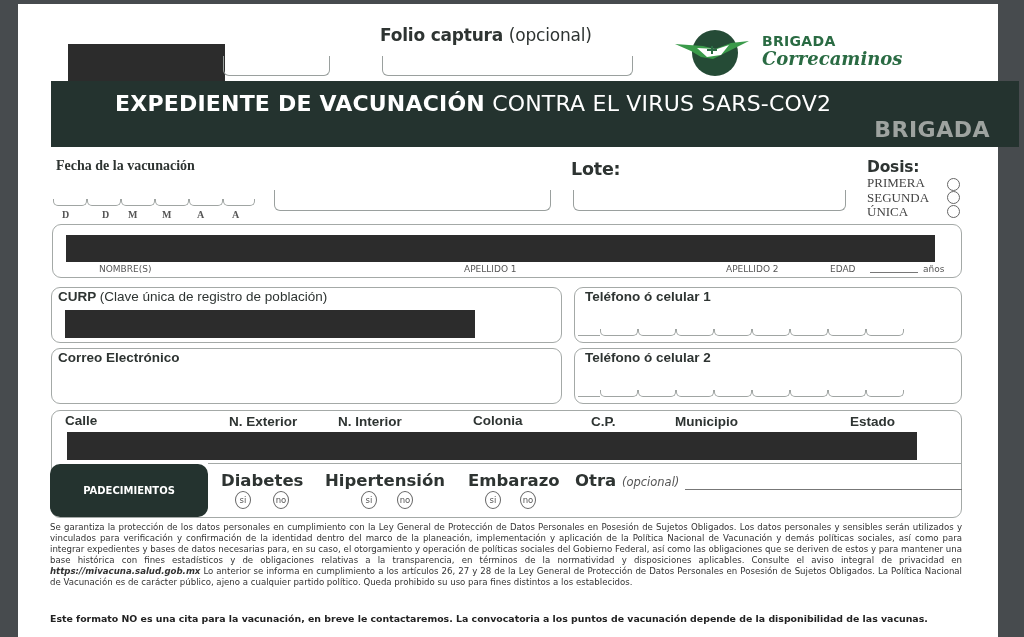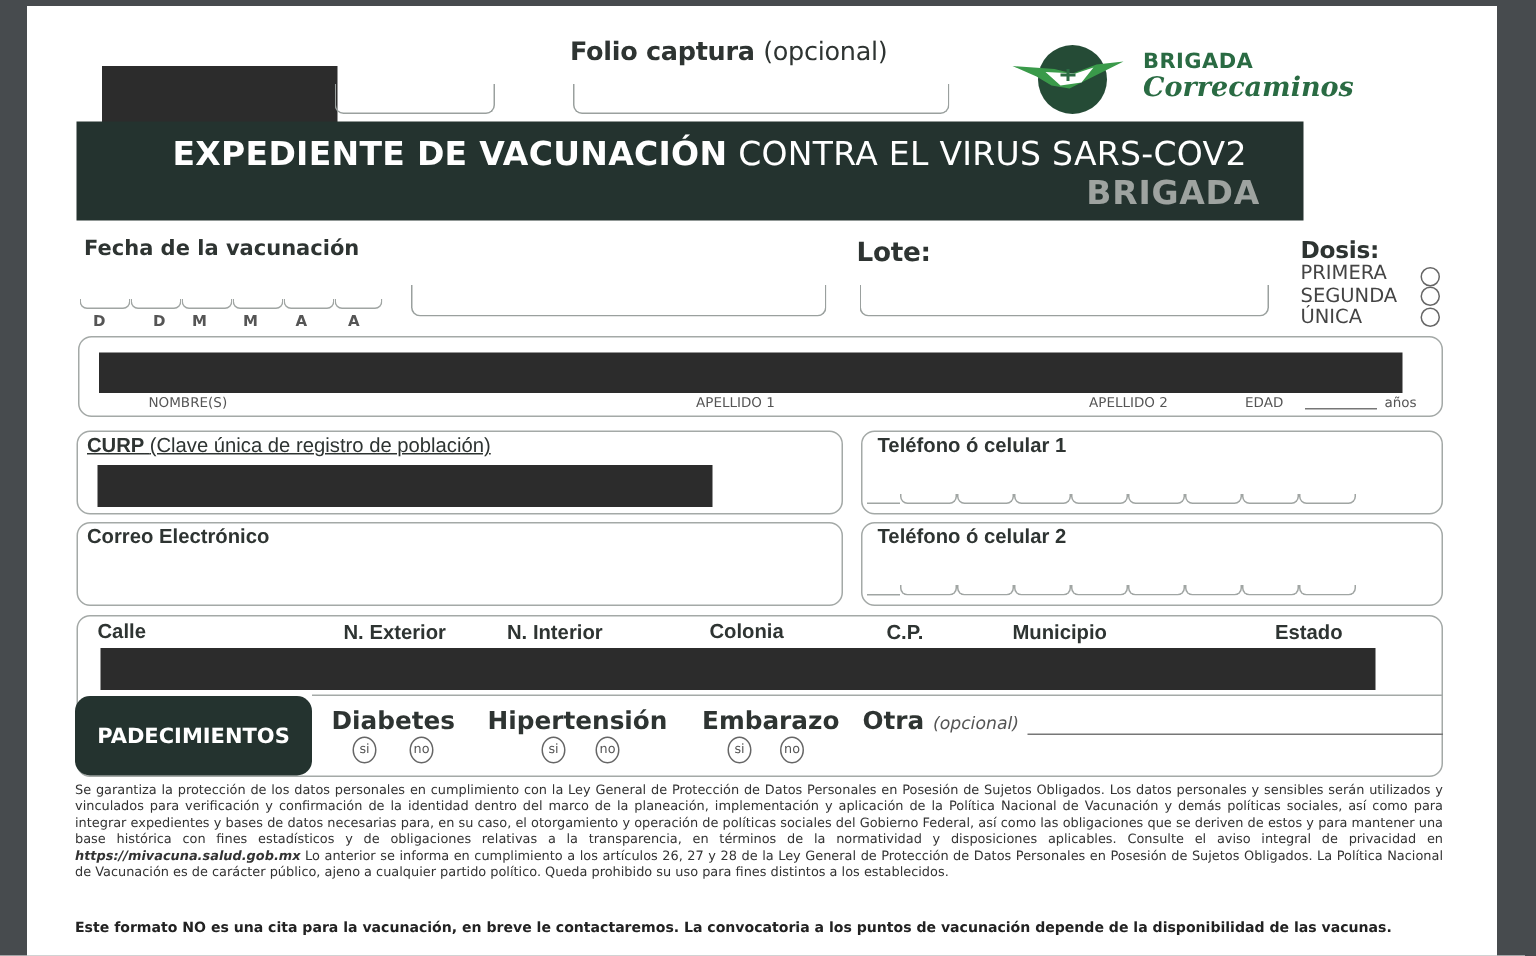--- a/index.html
+++ b/index.html
@@ -1,34 +1,34 @@
 <!DOCTYPE html>
 <html><head>
   <meta charset="utf-8">
   <style>
     * { box-sizing: border-box; margin: 0; padding: 0; }
     html, body { width: 1024px; height: 637px; overflow: hidden; }
     body { background: #474b4e; font-family: "DejaVu Sans", sans-serif; position: relative; }
     .page { position: absolute; left: 18px; top: 4px; width: 980px; height: 640px; background: #ffffff; }
-    .abs { position: absolute; }
+    .abs { position: absolute; font-family: Liberation Serif, serif; }
     .lbl-big { font-family: "DejaVu Sans", sans-serif; font-weight: bold; font-size: 17px; color: #2e3432; letter-spacing: -0.2px; }
     .lbl-big .light { font-weight: normal; }
     .redact { position: absolute; background: #2c2c2c; }
     .bracket { position: absolute; border: 1.5px solid #9aa09e; border-top: none; border-radius: 0 0 6px 6px; }
     .box { position: absolute; border: 1.5px solid #a4a9a7; border-radius: 9px; }
-    .banner { position: absolute; left: 33px; top: 77px; width: 818px; height: 66px; background: #24332f; }
+    .banner { position: absolute; left: 33px; top: 77px; width: 968px; height: 66px; background: #24332f; }
     .banner-title { position: absolute; left: 64px; top: 10px; color: #fff; font-size: 22px; font-weight: bold; white-space: nowrap; letter-spacing: 0.2px; }
     .banner-title .thin { font-weight: normal; }
     .banner-sub { position: absolute; right: 29px; top: 36px; color: #9ea3a0; font-size: 22px; font-weight: bold; letter-spacing: 0.5px; }
     .small-lbl { font-size: 9px; color: #555; position: absolute; white-space: nowrap; }
     .sec-lbl { font-family: "Liberation Sans Narrow", "Liberation Sans", sans-serif; font-weight: bold; font-size: 13.5px; color: #2e3432; position: absolute; white-space: nowrap; }
     .sec-lbl .light { font-weight: normal; }
     .radio { position: absolute; width: 13px; height: 13px; border: 1.3px solid #666; border-radius: 50%; background: #fff; }
     .pill { position: absolute; width: 16px; height: 18px; border: 1.2px solid #666; border-radius: 50%; font-size: 8.5px; color: #555; display: flex; align-items: center; justify-content: center; }
-    .pad-badge { position: absolute; left: 32px; top: 460px; width: 158px; height: 53px; background: #24332f; border-radius: 10px 10px 10px 10px; color: #fff; font-weight: bold; font-size: 14px; display:flex; align-items:center; justify-content:center; }
+    .pad-badge { position: absolute; left: 32px; top: 460px; width: 158px; height: 53px; background: #24332f; border-radius: 10px 10px 10px 10px; color: #fff; font-weight: bold; font-size: 10px; display:flex; align-items:center; justify-content:center; }
     .cond-lbl { position: absolute; font-weight: bold; font-size: 16.5px; color: #2e3432; white-space: nowrap; }
     .legal { position: absolute; left: 32px; top: 518px; width: 912px; font-size: 8.6px; line-height: 11.1px; color: #333; text-align: justify; }
     .legal b { font-style: italic; }
     .notice { position: absolute; left: 32px; top: 609px; width: 900px; font-size: 9.4px; line-height: 12px; color: #222; font-weight: bold; }
     .ticks { position: absolute; display: flex; }
     .tick { border: 1.3px solid #a0a5a3; border-top: none; border-radius: 0 0 5px 5px; height: 7px; margin-right: 0; }
     .logo-text1 { position: absolute; left: 744px; top: 29px; font-size: 14px; font-weight: bold; color: #2a6b43; letter-spacing: 0.3px; }
     .logo-text2 { position: absolute; left: 744px; top: 44px; font-family: "DejaVu Serif", serif; font-style: italic; font-weight: bold; font-size: 18px; color: #2a6b43; }
   </style>
 </head>
@@ -98,21 +98,21 @@
   <div class="box" style="left:34px; top:220px; width:910px; height:54px;"></div>
   <div class="redact" style="left:48px; top:231px; width:869px; height:27px;"></div>
   <div class="small-lbl" style="left:81px; top:260px;">NOMBRE(S)</div>
   <div class="small-lbl" style="left:446px; top:260px;">APELLIDO 1</div>
   <div class="small-lbl" style="left:708px; top:260px;">APELLIDO 2</div>
   <div class="small-lbl" style="left:812px; top:260px;">EDAD</div>
   <div class="abs" style="left:852px; top:268px; width:48px; border-top:1px solid #777;"></div>
   <div class="small-lbl" style="left:905px; top:260px;">años</div>
 
   <div class="box" style="left:33px; top:283px; width:511px; height:56px;"></div>
-  <div class="sec-lbl" style="left:40px; top:285px;text-decoration:underline;">
+  <div class="sec-lbl" style="left:40px; top:285px;">
     <span>CURP</span> <span class="light">(Clave única de registro de población)</span>
   </div>
   <div class="redact" style="left:47px; top:306px; width:410px; height:28px;"></div>
 
   <div class="box" style="left:556px; top:283px; width:388px; height:56px;"></div>
   <div class="sec-lbl" style="left:567px; top:285px;">Teléfono ó celular 1</div>
   <div class="ticks" style="left:560px; top:325px;">
     <div style="width:22px; border-bottom:1.3px solid #a0a5a3;"></div>
     <div class="tick" style="width:38px; border-left:1.3px solid #a0a5a3;"></div>
     <div class="tick" style="width:38px;"></div>

